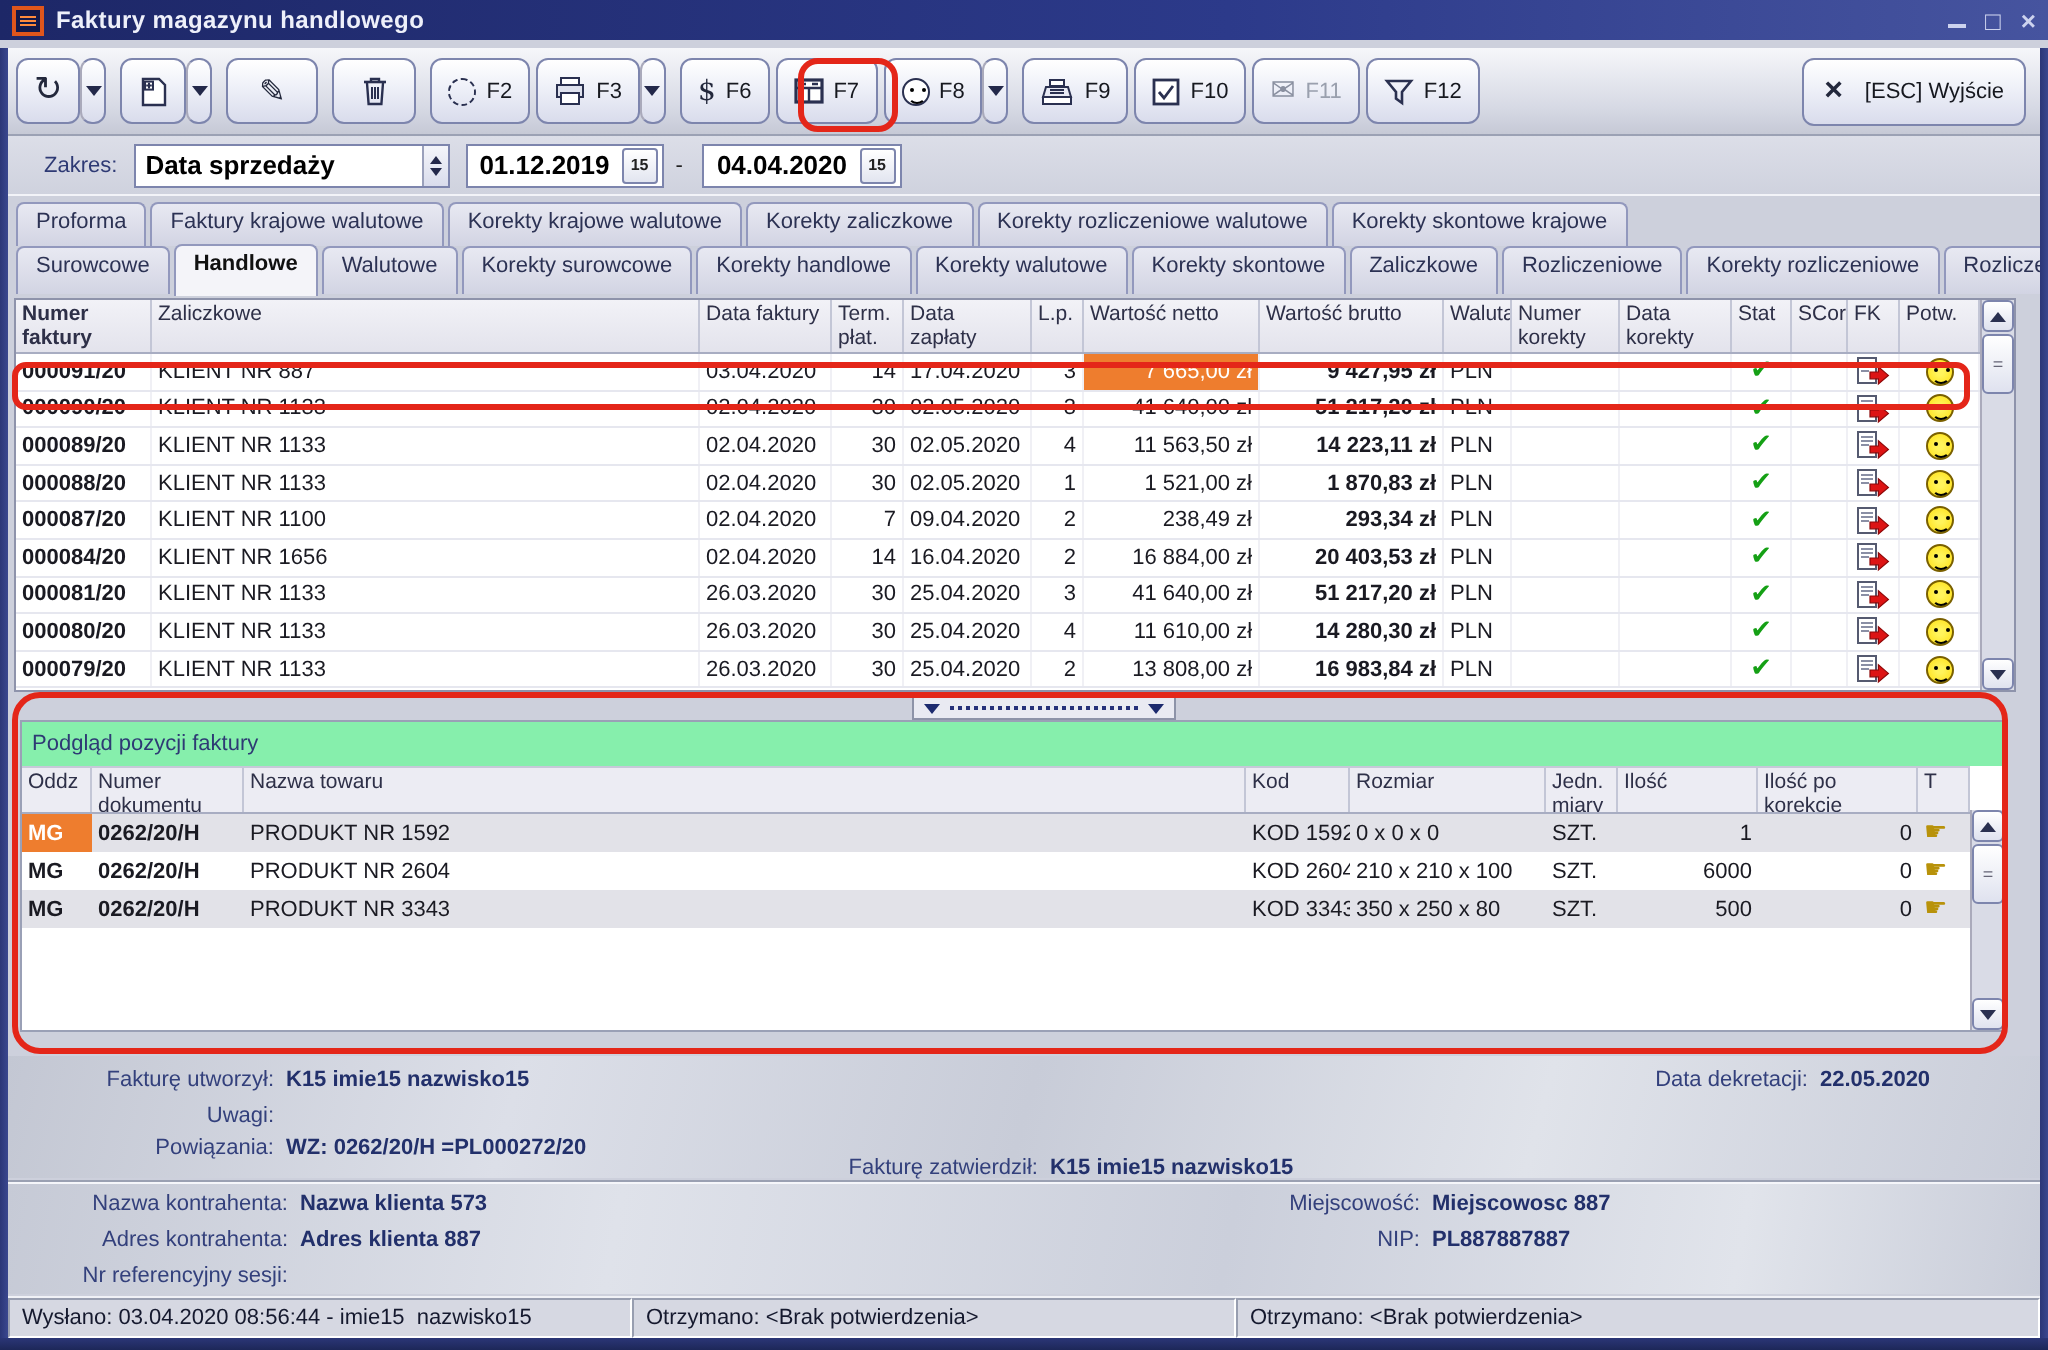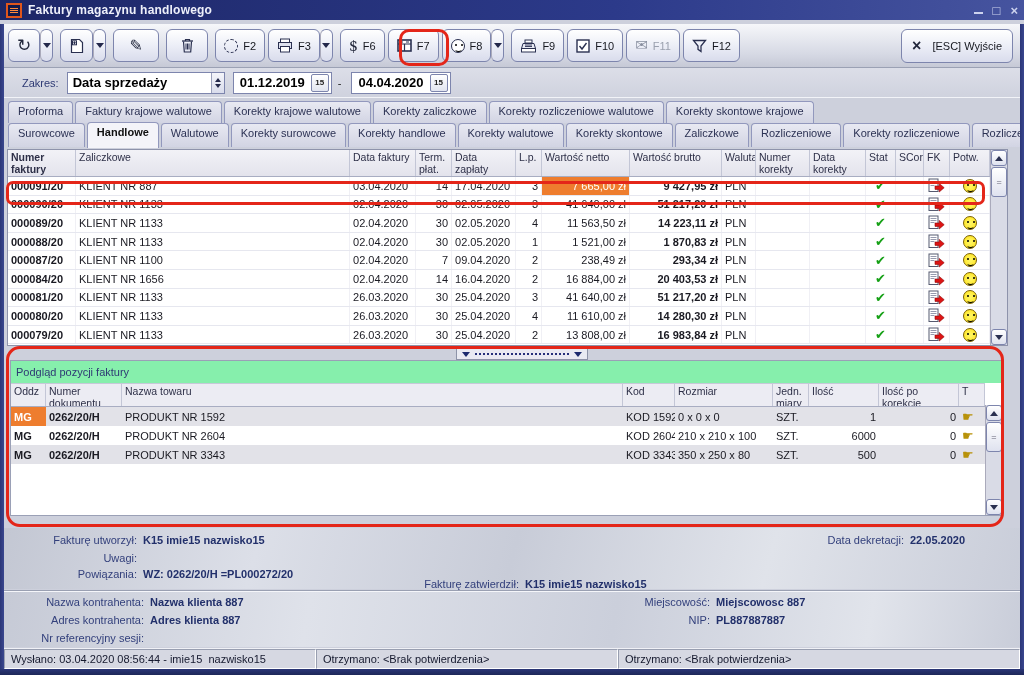--- a/index.html
+++ b/index.html
@@ -694,21 +694,21 @@
       </div>
     <div class="iline" style="left:805px;top:6px;">
         <span class="ilabel" style="width:95px">Data dekretacji:</span>
         <span class="ival">22.05.2020</span>
       </div>
   </div>
 
   <div class="infoB">
     <div class="iline" style="left:8px;top:4px;">
         <span class="ilabel" style="width:132px">Nazwa kontrahenta:</span>
-        <span class="ival">Nazwa klienta 887</span>
+        <span class="ival">Nazwa klienta 573</span>
       </div>
     <div class="iline" style="left:8px;top:22px;">
         <span class="ilabel" style="width:132px">Adres kontrahenta:</span>
         <span class="ival">Adres klienta 887</span>
       </div>
     <div class="iline" style="left:8px;top:40px;">
         <span class="ilabel" style="width:132px">Nr referencyjny sesji:</span>
         <span class="ival"></span>
       </div>
     <div class="iline" style="left:560px;top:4px;">

